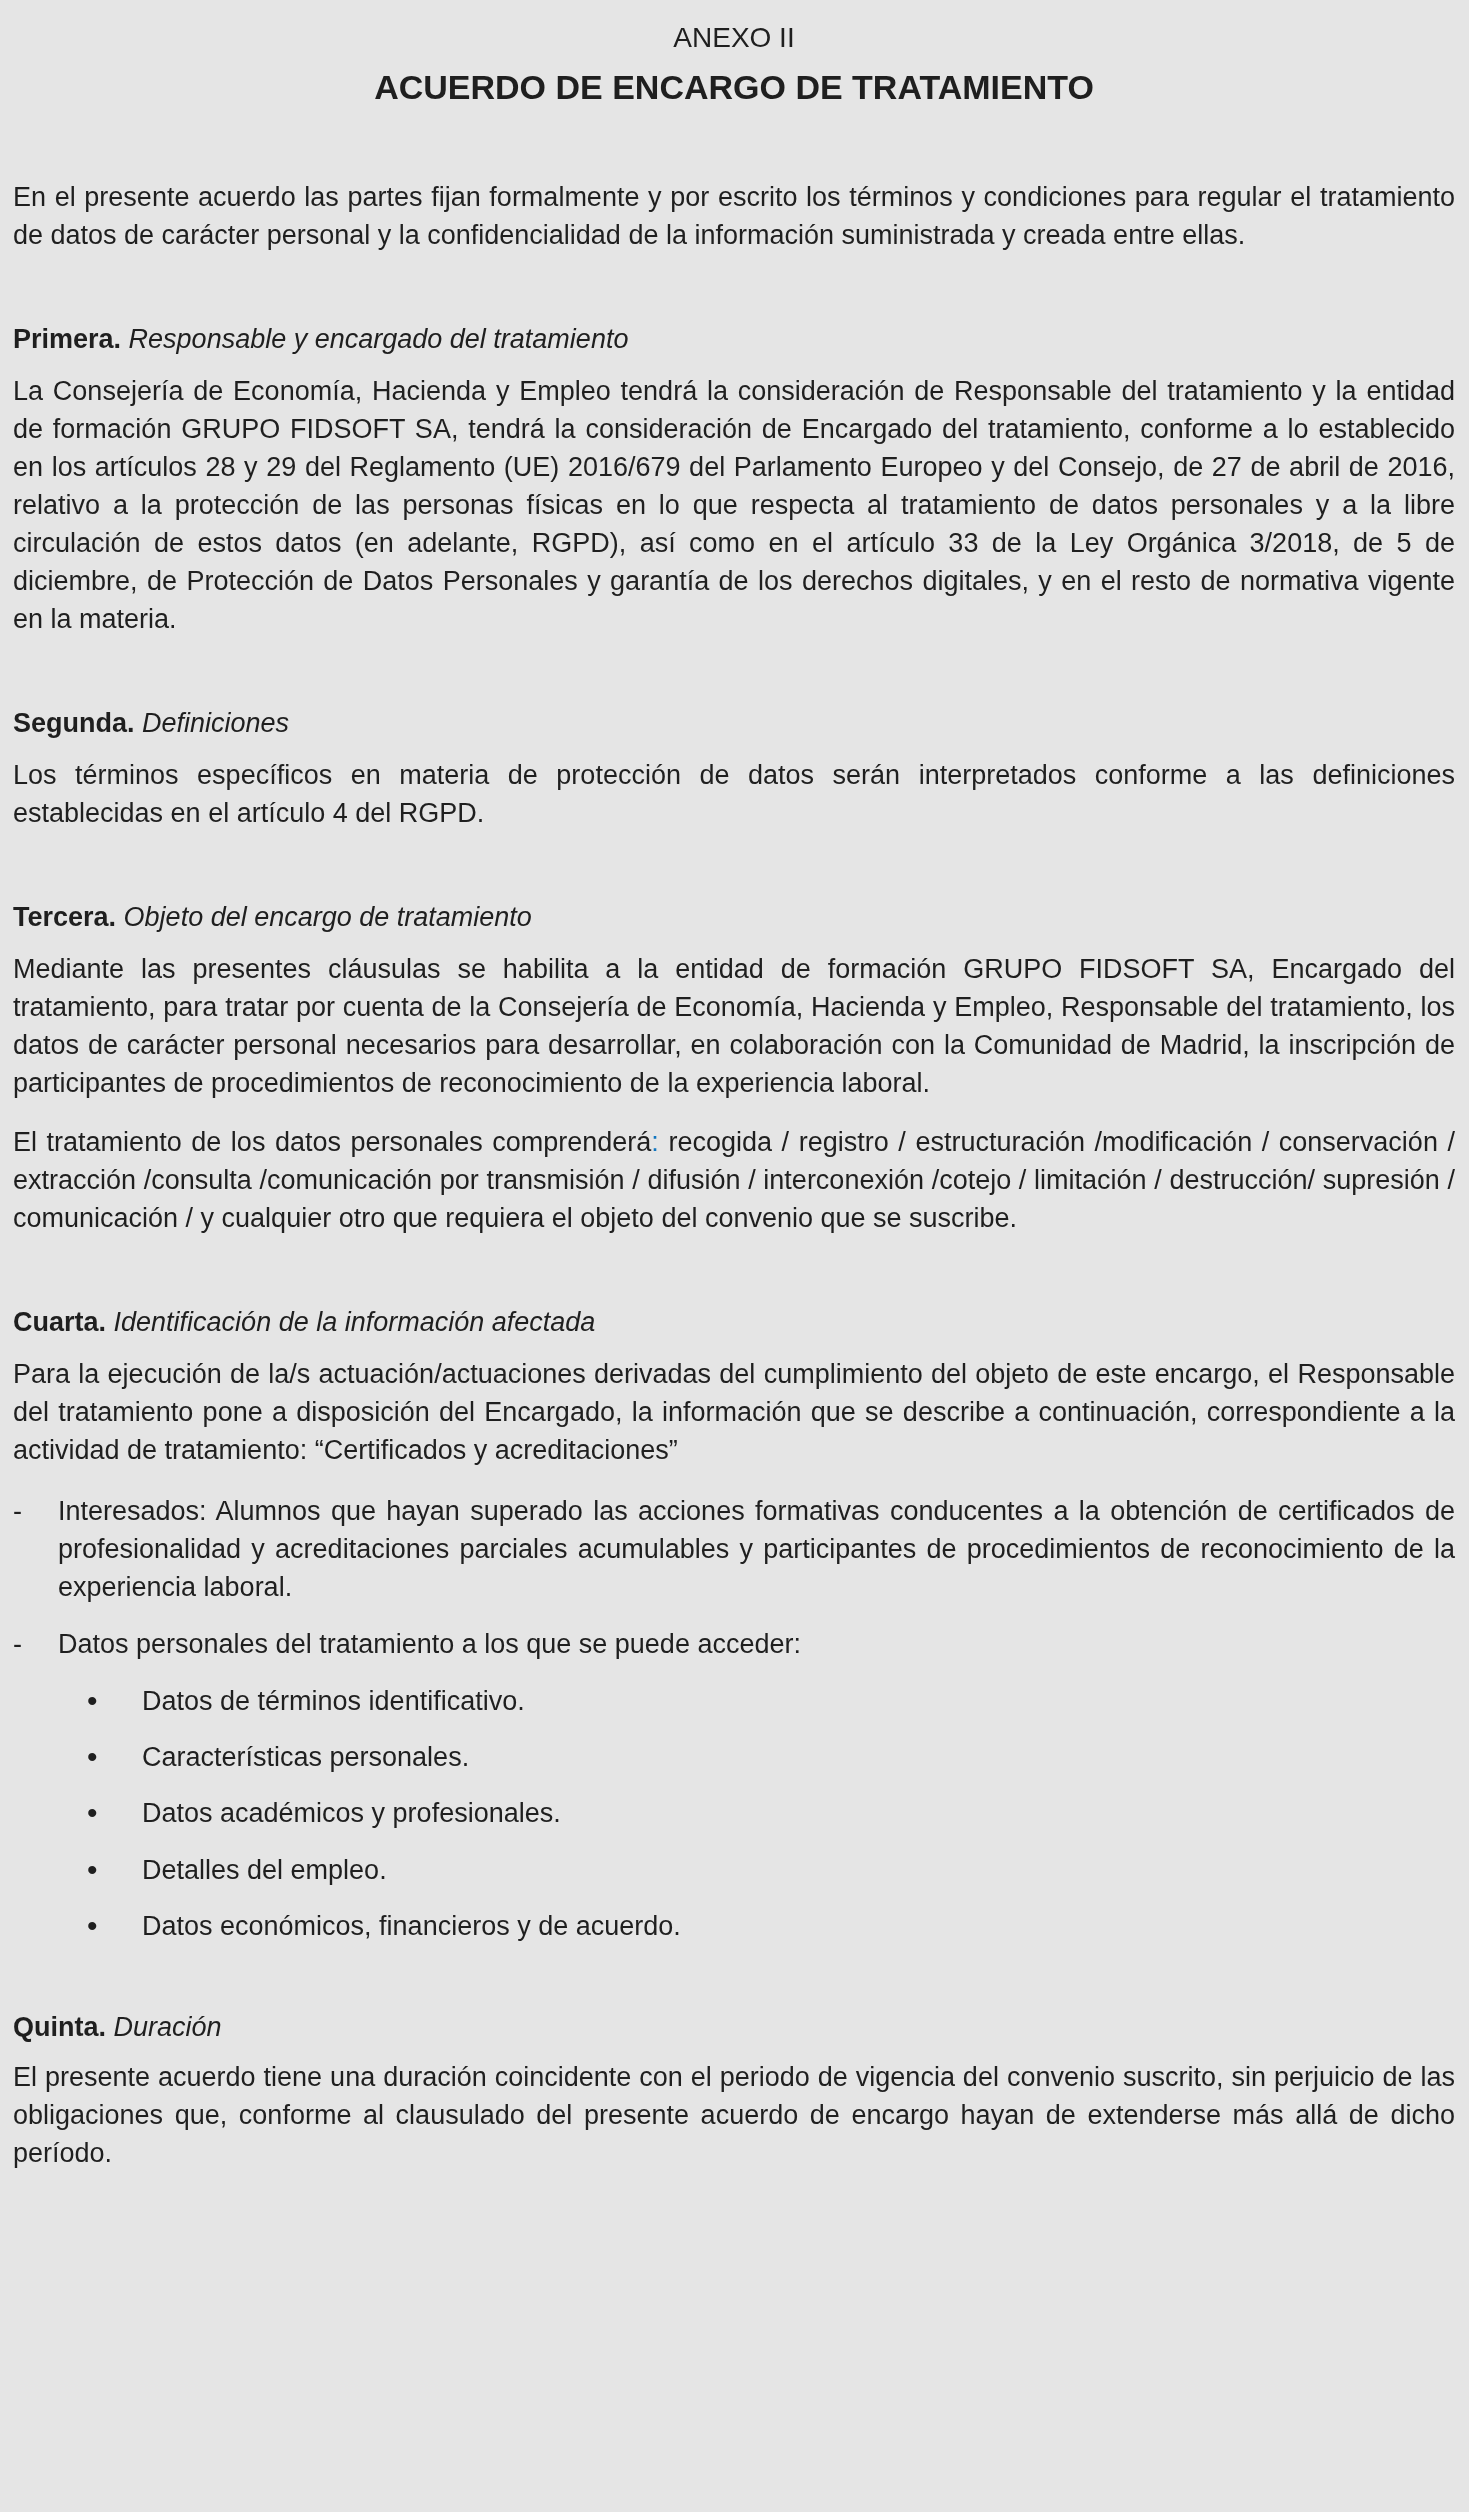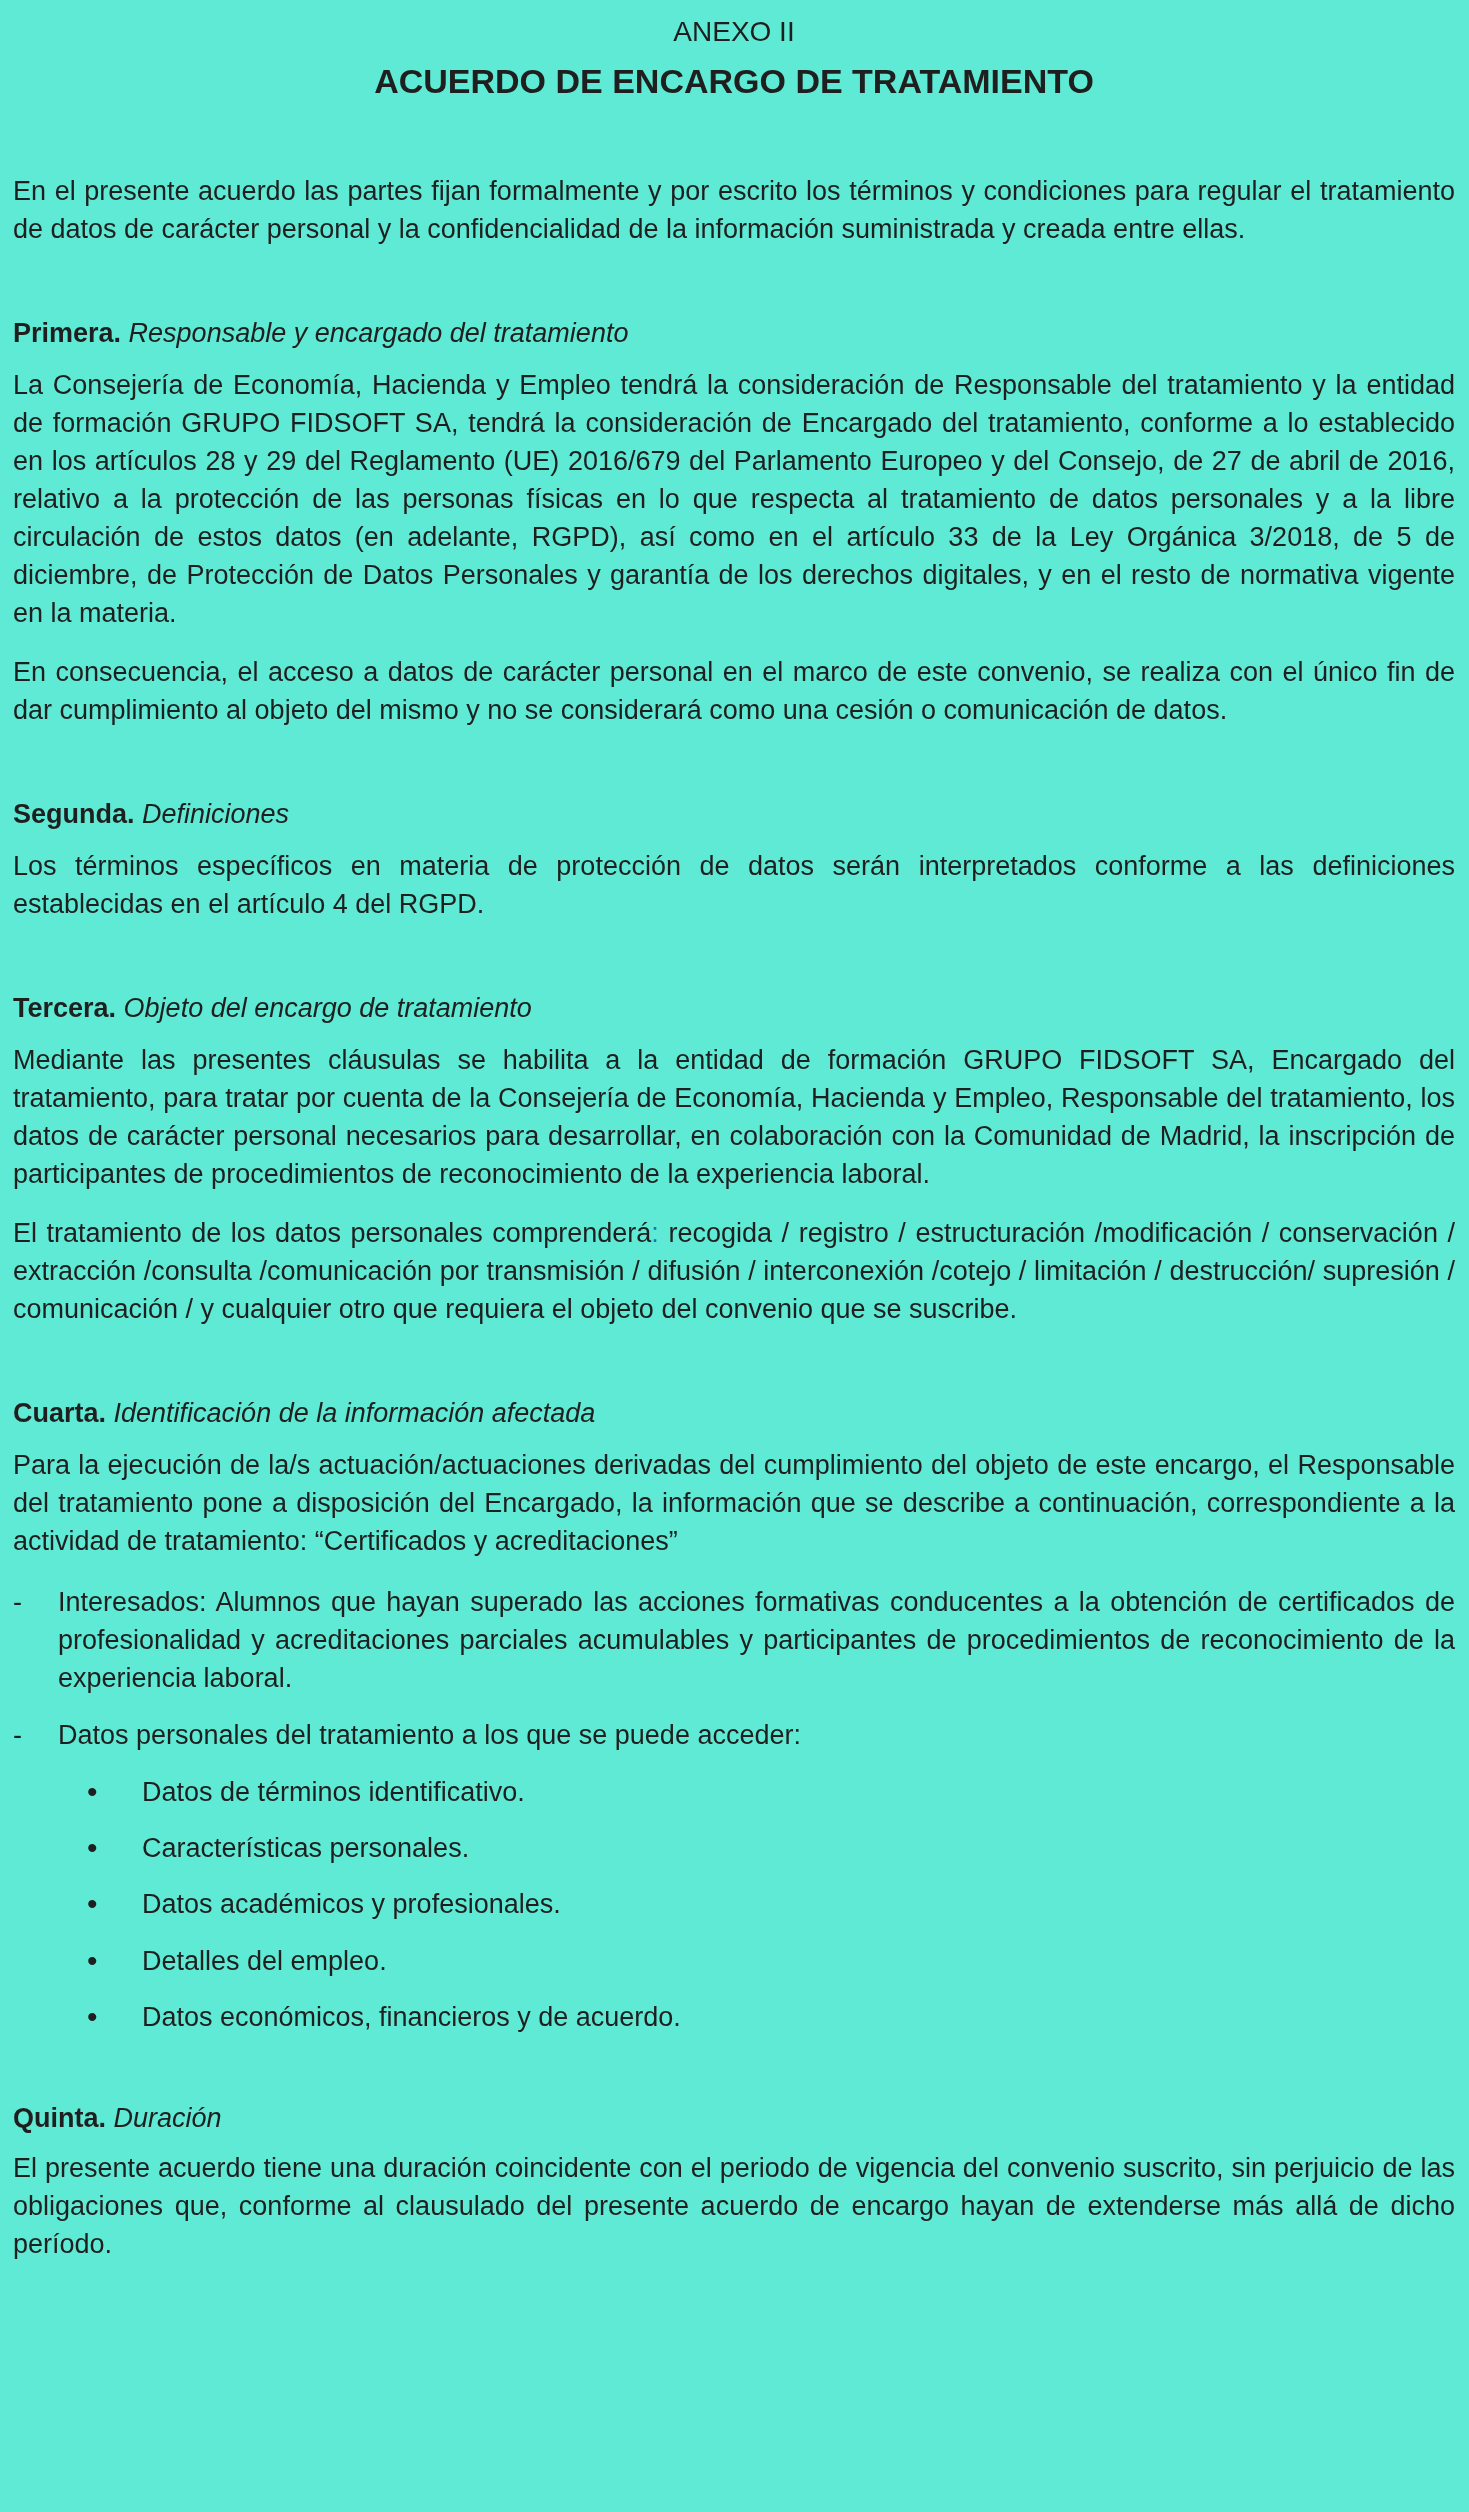--- a/index.html
+++ b/index.html
@@ -2,26 +2,26 @@
 <html lang="es" style="font-size:14px"><head>
 <meta charset="utf-8">
 <style>
   * { margin: 0; padding: 0; box-sizing: border-box; }
   html, body { background: #ffffff; }
   .page {
     position: relative;
     width: 1470px;
     height: 2512px;
     margin: 0 auto;
-    background: #5eead4;
+    background: #e5e5e5;
     color: #1f1f1f;
     font-family: "Liberation Sans", sans-serif;
     font-size: 27px;
     line-height: 38px;
-    padding: 13px 15px 0 13px;
+    padding: 19px 15px 0 13px;
     overflow: hidden;
   }
   .doc-title {
     text-align: center;
     font-size: 28px;
     font-weight: normal;
     line-height: 38px;
   }
   .doc-subtitle {
     text-align: center;
@@ -79,21 +79,20 @@
 
 <div class="page">
 
   <div class="doc-title">ANEXO II</div>
   <div class="doc-subtitle">ACUERDO DE ENCARGO DE TRATAMIENTO</div>
 
   <p class="body mt-intro">En el presente acuerdo las partes fijan formalmente y por escrito los términos y condiciones para regular el tratamiento de datos de carácter personal y la confidencialidad de la información suministrada y creada entre ellas.</p>
 
   <h2 class="sec"><span class="lead">Primera.</span> <span class="ital">Responsable y encargado del tratamiento</span></h2>
   <p class="body mt-p">La Consejería de Economía, Hacienda y Empleo tendrá la consideración de Responsable del tratamiento y la entidad de formación GRUPO FIDSOFT SA, tendrá la consideración de Encargado del tratamiento, conforme a lo establecido en los artículos 28 y 29 del Reglamento (UE) 2016/679 del Parlamento Europeo y del Consejo, de 27 de abril de 2016, relativo a la protección de las personas físicas en lo que respecta al tratamiento de datos personales y a la libre circulación de estos datos (en adelante, RGPD), así como en el artículo 33 de la Ley Orgánica 3/2018, de 5 de diciembre, de Protección de Datos Personales y garantía de los derechos digitales, y en el resto de normativa vigente en la materia.</p>
-  <p class="body mt-pp">En consecuencia, el acceso a datos de carácter personal en el marco de este convenio, se realiza con el único fin de dar cumplimiento al objeto del mismo y no se considerará como una cesión o comunicación de datos.</p>
 
   <h2 class="sec"><span class="lead">Segunda.</span> <span class="ital">Definiciones</span></h2>
   <p class="body mt-p">Los términos específicos en materia de protección de datos serán interpretados conforme a las definiciones establecidas en el artículo 4 del RGPD.</p>
 
   <h2 class="sec"><span class="lead">Tercera.</span> <span class="ital">Objeto del encargo de tratamiento</span></h2>
   <p class="body mt-p">Mediante las presentes cláusulas se habilita a la entidad de formación GRUPO FIDSOFT SA, Encargado del tratamiento, para tratar por cuenta de la Consejería de Economía, Hacienda y Empleo, Responsable del tratamiento, los datos de carácter personal necesarios para desarrollar, en colaboración con la Comunidad de Madrid, la inscripción de participantes de procedimientos de reconocimiento de la experiencia laboral.</p>
   <p class="body mt-pp"><span>El tratamiento de los datos personales comprenderá</span><span class="colon-accent">:</span><span> recogida / registro / estructuración /modificación / conservación / extracción /consulta /comunicación por transmisión / difusión / interconexión /cotejo / limitación / destrucción/ supresión / comunicación / y cualquier otro que requiera el objeto del convenio que se suscribe.</span></p>
 
   <h2 class="sec"><span class="lead">Cuarta.</span> <span class="ital">Identificación de la información afectada</span></h2>
   <p class="body mt-p">Para la ejecución de la/s actuación/actuaciones derivadas del cumplimiento del objeto de este encargo, el Responsable del tratamiento pone a disposición del Encargado, la información que se describe a continuación, correspondiente a la actividad de tratamiento: “Certificados y acreditaciones”</p>

